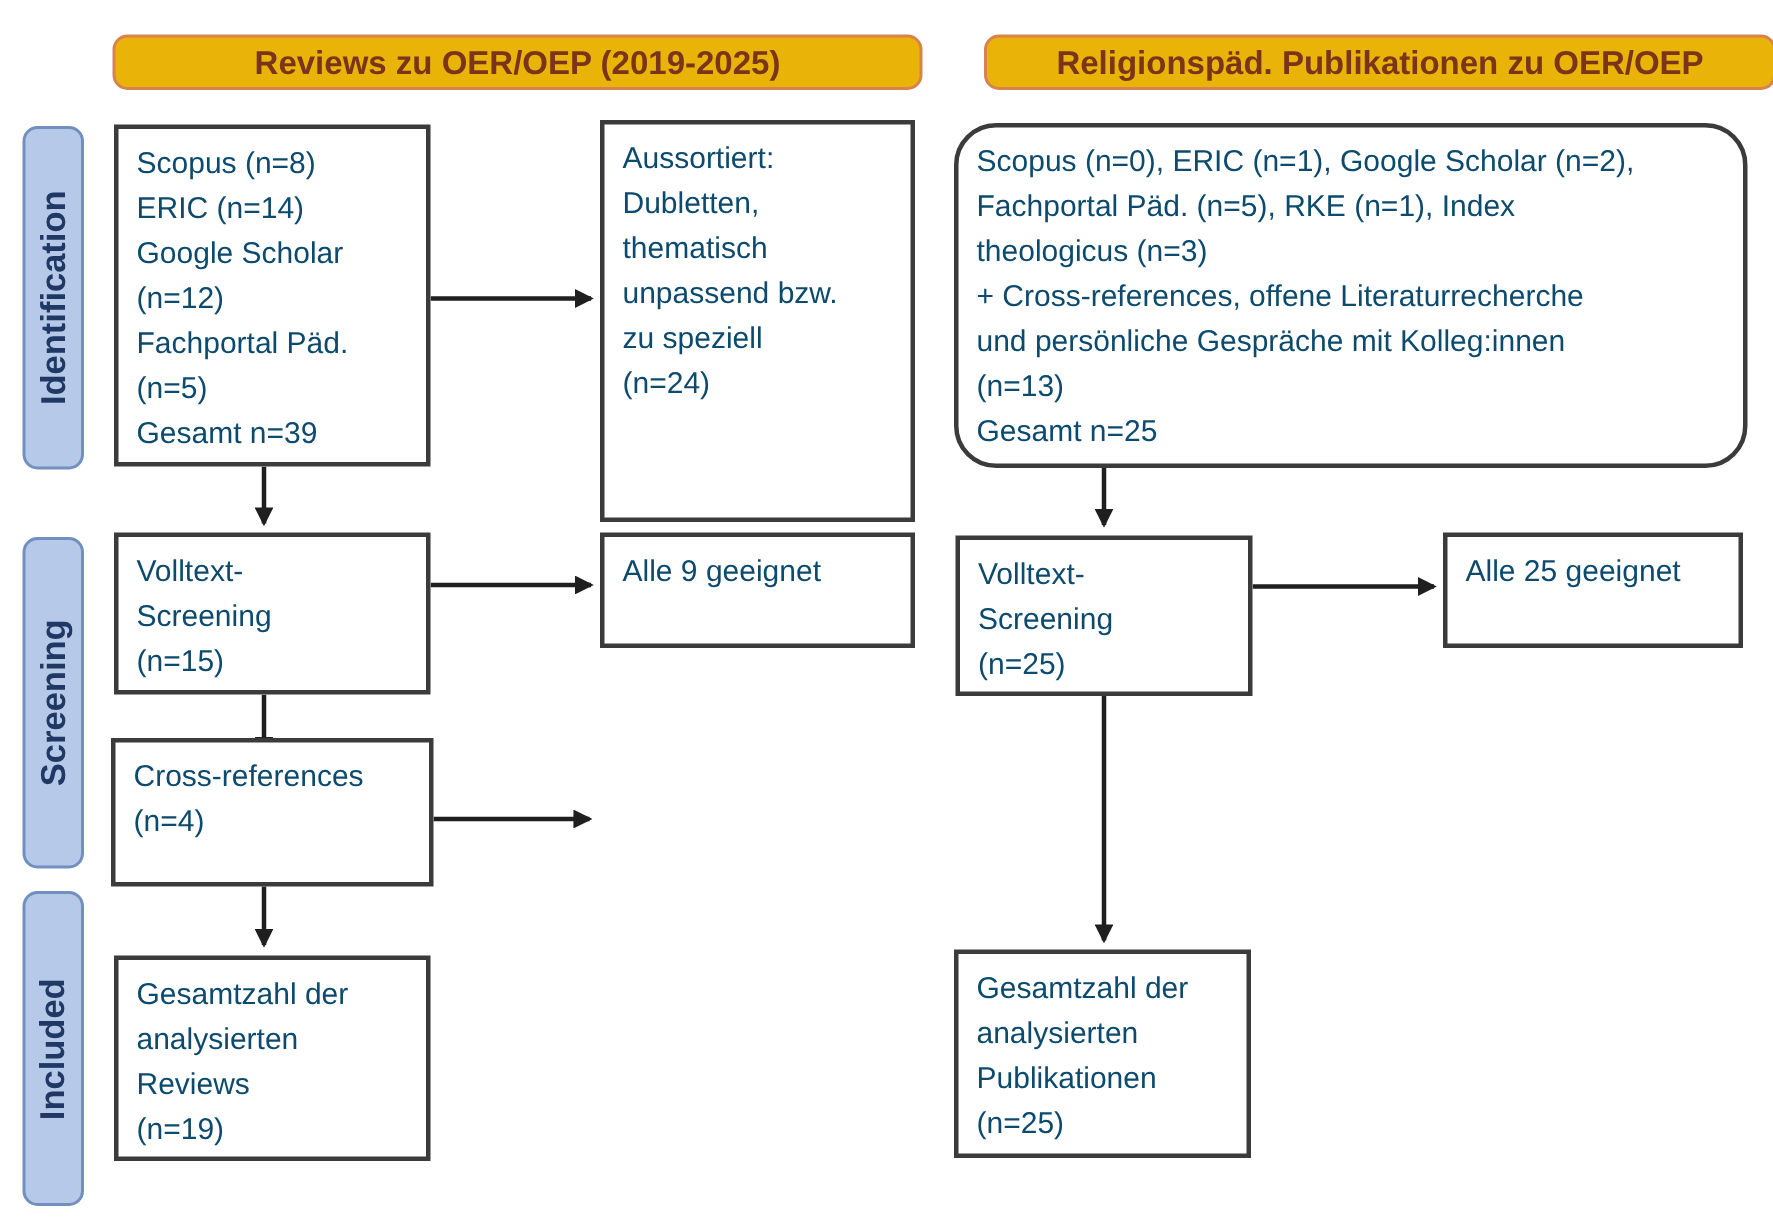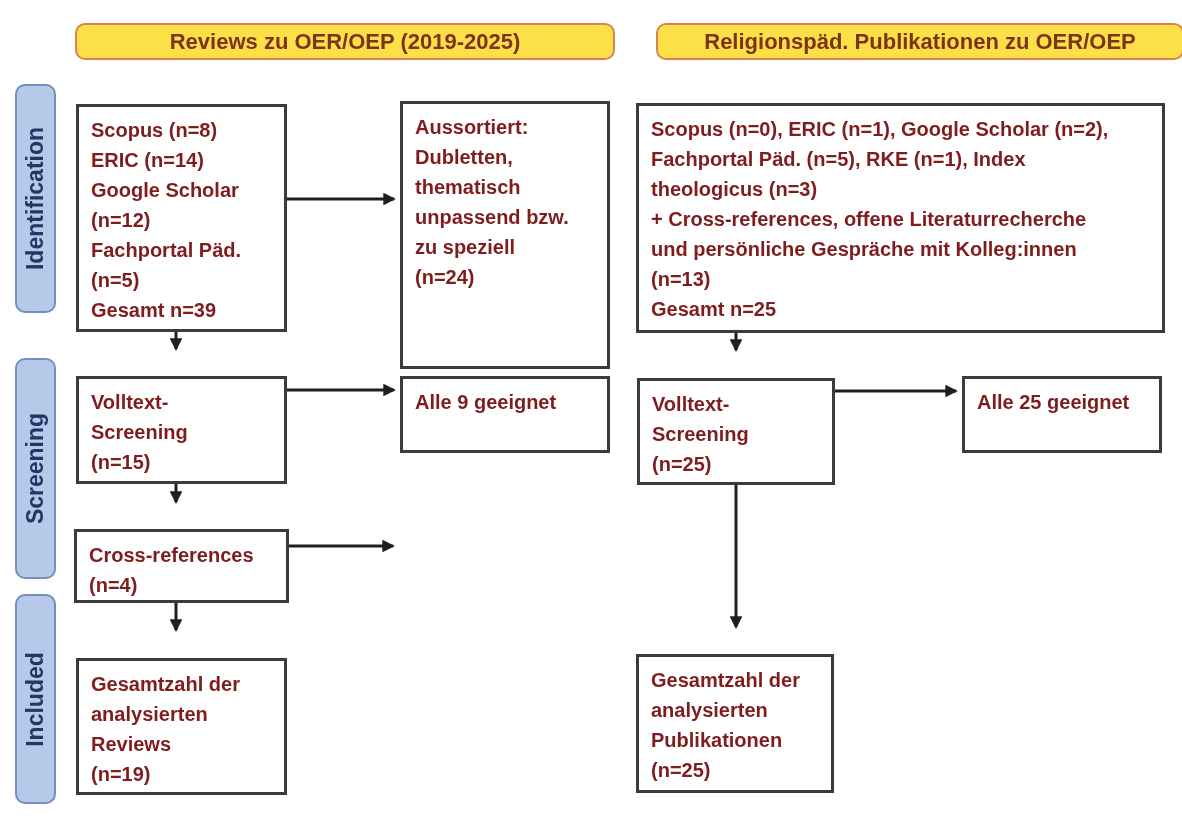--- a/index.html
+++ b/index.html
@@ -17,21 +17,21 @@
   }
   .arrows {
     position: absolute;
     left: 0; top: 0;
     width: 1182px; height: 820px;
     pointer-events: none;
   }
   .header {
     position: absolute;
     box-sizing: border-box;
-    background: #fde047;
+    background: #eab308;
     border: 2px solid #d8834f;
     border-radius: 10px;
     color: #7a3418;
     font-size: 22px;
     font-weight: bold;
     display: flex;
     align-items: center;
     justify-content: center;
     text-align: center;
   }
@@ -50,45 +50,44 @@
   }
   .stage span {
     transform: rotate(-90deg);
     white-space: nowrap;
   }
   .fbox {
     position: absolute;
     box-sizing: border-box;
     background: #ffffff;
     border: 3px solid #3b3b3b;
-    color: #7f1d1d;
+    color: #0c4a6e;
     font-size: 20px;
-    font-weight: bold;
+    font-weight: normal;
     line-height: 30px;
     padding: 8px 12px;
     white-space: pre-line;
-    margin-top: 21px;
   }
   
   .h-left  { left: 75px;  top: 23px; width: 540px; height: 37px; }
   .h-right { left: 656px; top: 23px; width: 528px; height: 37px; }
   
   .s-identification { left: 15px; top: 84px;  width: 41px; height: 229px; }
   .s-screening      { left: 15px; top: 358px; width: 41px; height: 221px; }
   .s-included       { left: 15px; top: 594px; width: 41px; height: 210px; }
   
   .b-id-left       { left: 76px;  top: 83px;  width: 211px; height: 228px; }
   .b-excluded      { left: 400px; top: 80px;  width: 210px; height: 268px; }
   .b-screen-left   { left: 76px;  top: 355px; width: 211px; height: 108px; }
   .b-alle15        { left: 400px; top: 355px; width: 210px; height: 77px; }
-  .b-crossref      { left: 74px;  top: 508px; width: 215px; height: 74px; }
+  .b-crossref      { left: 74px;  top: 492px; width: 215px; height: 99px; }
   .b-alle4         { left: 399px; top: 508px; width: 215px; height: 78px; }
   .b-included-left { left: 76px;  top: 637px; width: 211px; height: 137px; }
   
-  .b-id-right       { left: 636px; top: 82px;  width: 529px; height: 230px; }
+  .b-id-right       { left: 636px; top: 82px;  width: 529px; height: 230px; border-radius: 28px; }
   .b-screen-right   { left: 637px; top: 357px; width: 198px; height: 107px; }
   .b-alle25         { left: 962px; top: 355px; width: 200px; height: 77px; padding-left: 12px; }
   .b-included-right { left: 636px; top: 633px; width: 198px; height: 139px; }
 </style>
 </head>
 <body>
 
 <div class="canvas">
 
   <svg class="arrows" viewBox="0 0 1182 820" xmlns="http://www.w3.org/2000/svg">

